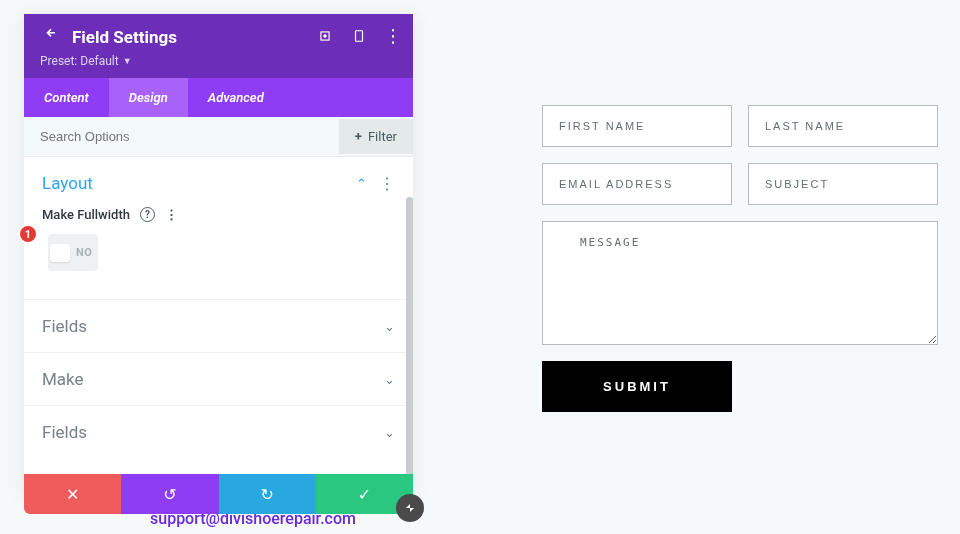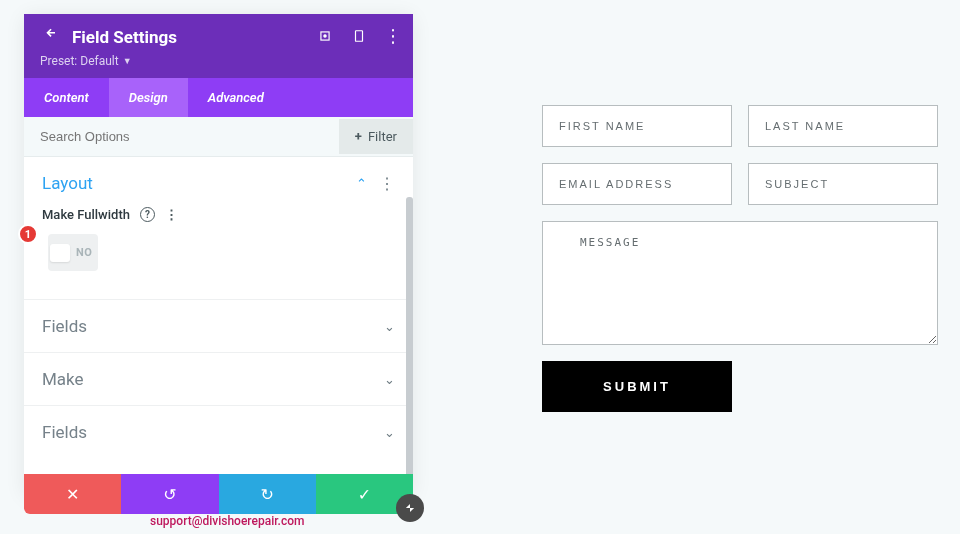--- a/index.html
+++ b/index.html
@@ -91,21 +91,21 @@
     font-size:11px;font-weight:700;display:flex;align-items:center;justify-content:center;
     left:18px; top:224px; z-index:5; border:2px solid #fff;
   }
   .footer-bar {
     position:absolute; left:24px; bottom:20px; width:389px; height:40px; display:flex;
     border-radius:0 0 6px 6px; overflow:hidden; z-index:2;
   }
   .footer-bar .fbtn { flex:1; display:flex;align-items:center;justify-content:center;color:#fff;cursor:pointer;font-size:16px; }
   .fbtn.cancel{background:#EF5A5A;} .fbtn.undo{background:#8E3DF5;} .fbtn.redo{background:#29A8E0;} .fbtn.save{background:#29C77F;}
   .support {
-    position:absolute; left:150px; bottom:6px; font-size:12px; color:#be185d; font-weight:500;
+    position:absolute; left:150px; bottom:6px; font-size:16px; color:#6d28d9; font-weight:500;
   }
   .drag-fab {
     position:absolute; left:396px; bottom:12px; width:28px;height:28px;border-radius:50%;background:#4a4a4a;
     display:flex;align-items:center;justify-content:center;color:#fff;cursor:pointer;z-index:4;
   }
   .scroll-hint { position:absolute; right:0; top:80px; bottom:0; width:7px; background:#c7ccd0; border-radius:3px; }
   .panel-body { position:relative; height:378px; overflow:hidden; }
 
   
   .form {

